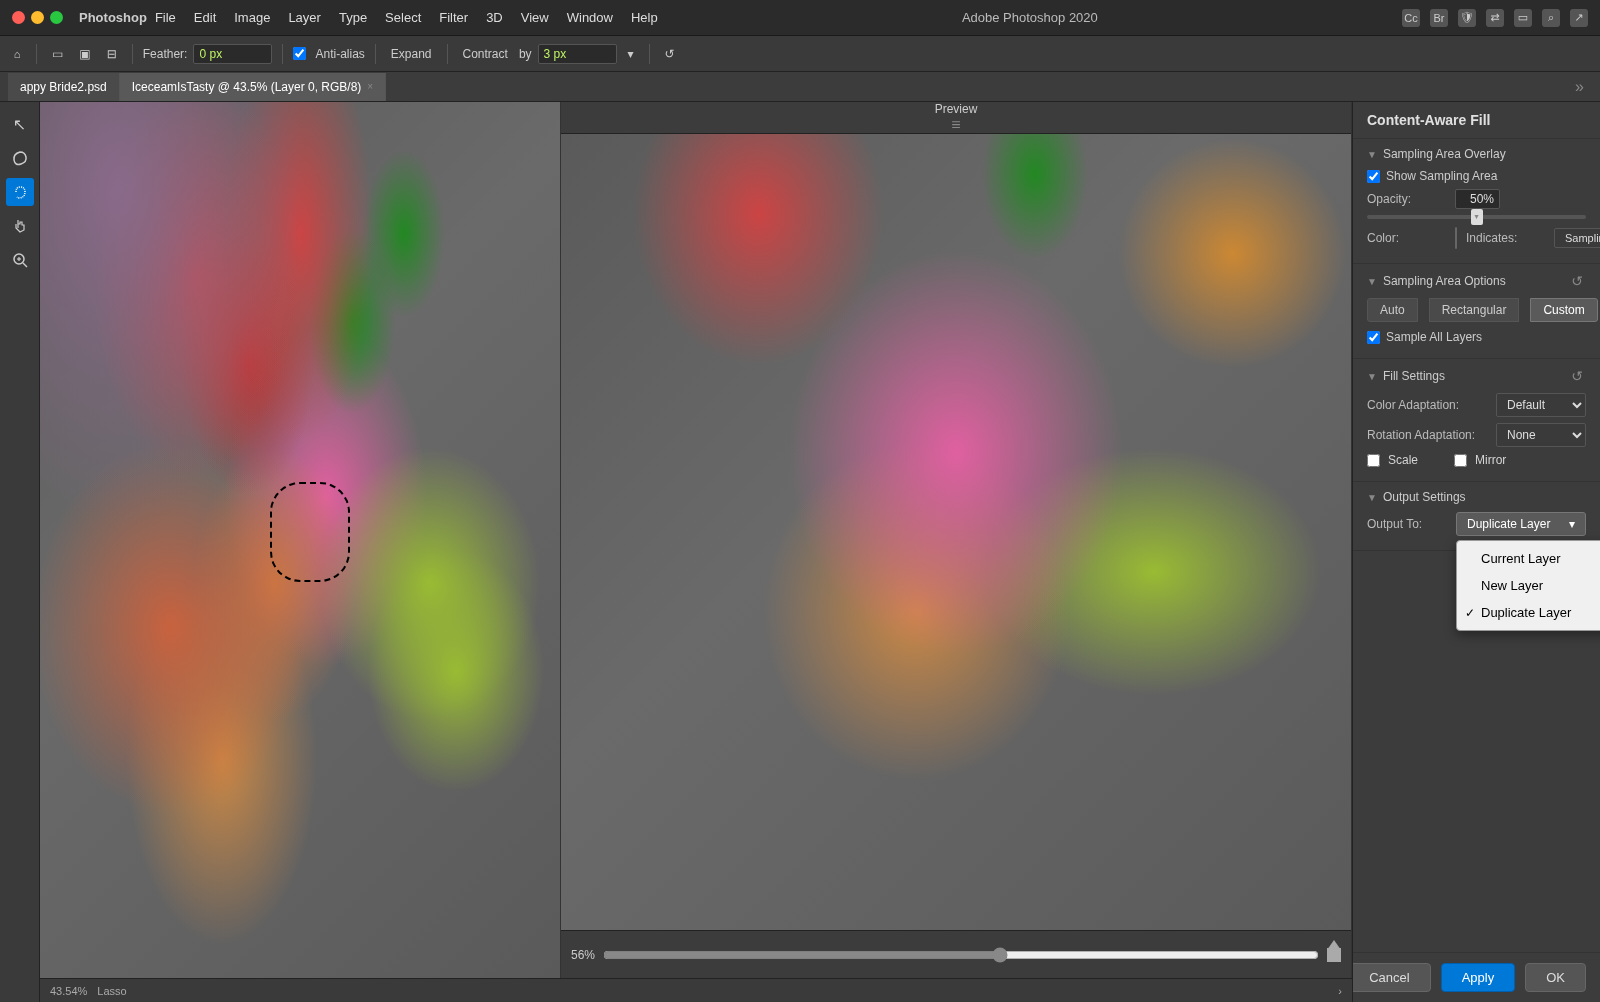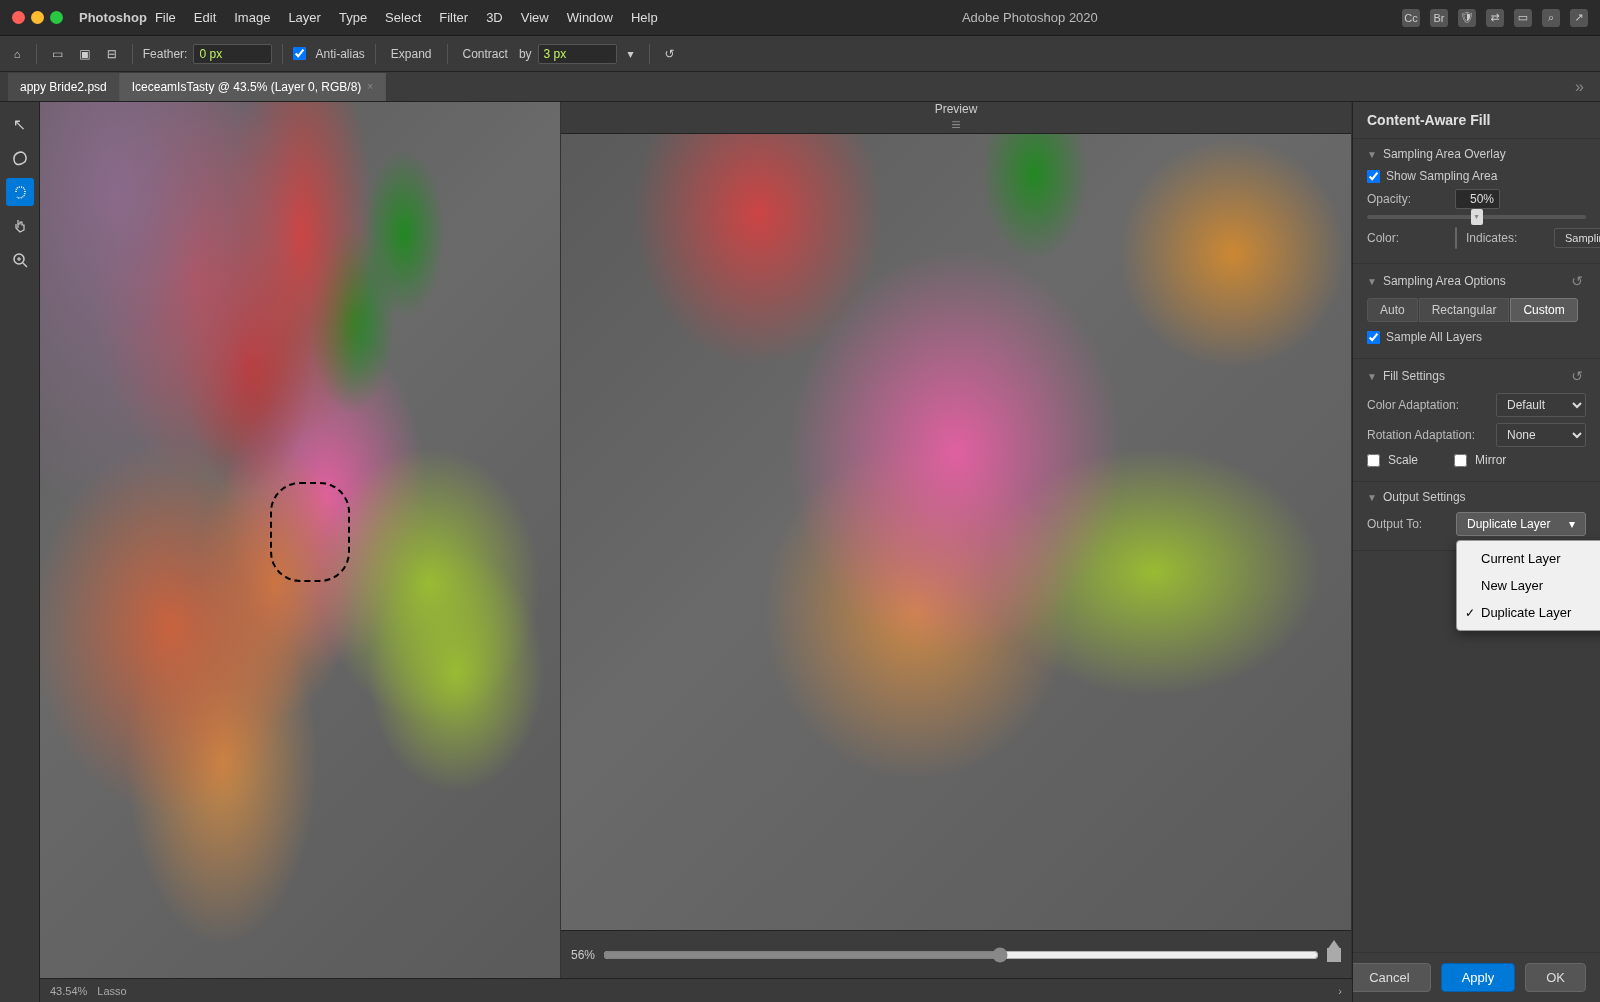--- a/index.html
+++ b/index.html
@@ -213,21 +213,21 @@
 
     .row { display: flex; align-items: center; gap: 8px; margin-bottom: 6px; }
     .row-label { font-size: 12px; color: #bbb; min-width: 80px; }
 
     .checkbox-row { display: flex; align-items: center; gap: 6px; margin-bottom: 6px; }
     .checkbox-row label { font-size: 12px; color: #ccc; cursor: pointer; }
 
     .color-swatch { width: 22px; height: 22px; border-radius: 3px; cursor: pointer; border: 1px solid #666; }
     .indicates-select { background: #3a3a3a; border: 1px solid #555; color: #ddd; padding: 2px 6px; font-size: 11px; border-radius: 2px; }
 
-    .option-buttons { display: flex; gap: 1px; align-items: flex-end; }
+    .option-buttons { display: flex; gap: 11px; align-items: flex-end; }
     .option-btn {
       padding: 4px 12px;
       font-size: 12px;
       background: #4a4a4a;
       border: 1px solid #555;
       color: #ccc;
       cursor: pointer;
       border-radius: 0;
     }
     .option-btn:first-child { border-radius: 3px 0 0 3px; }

